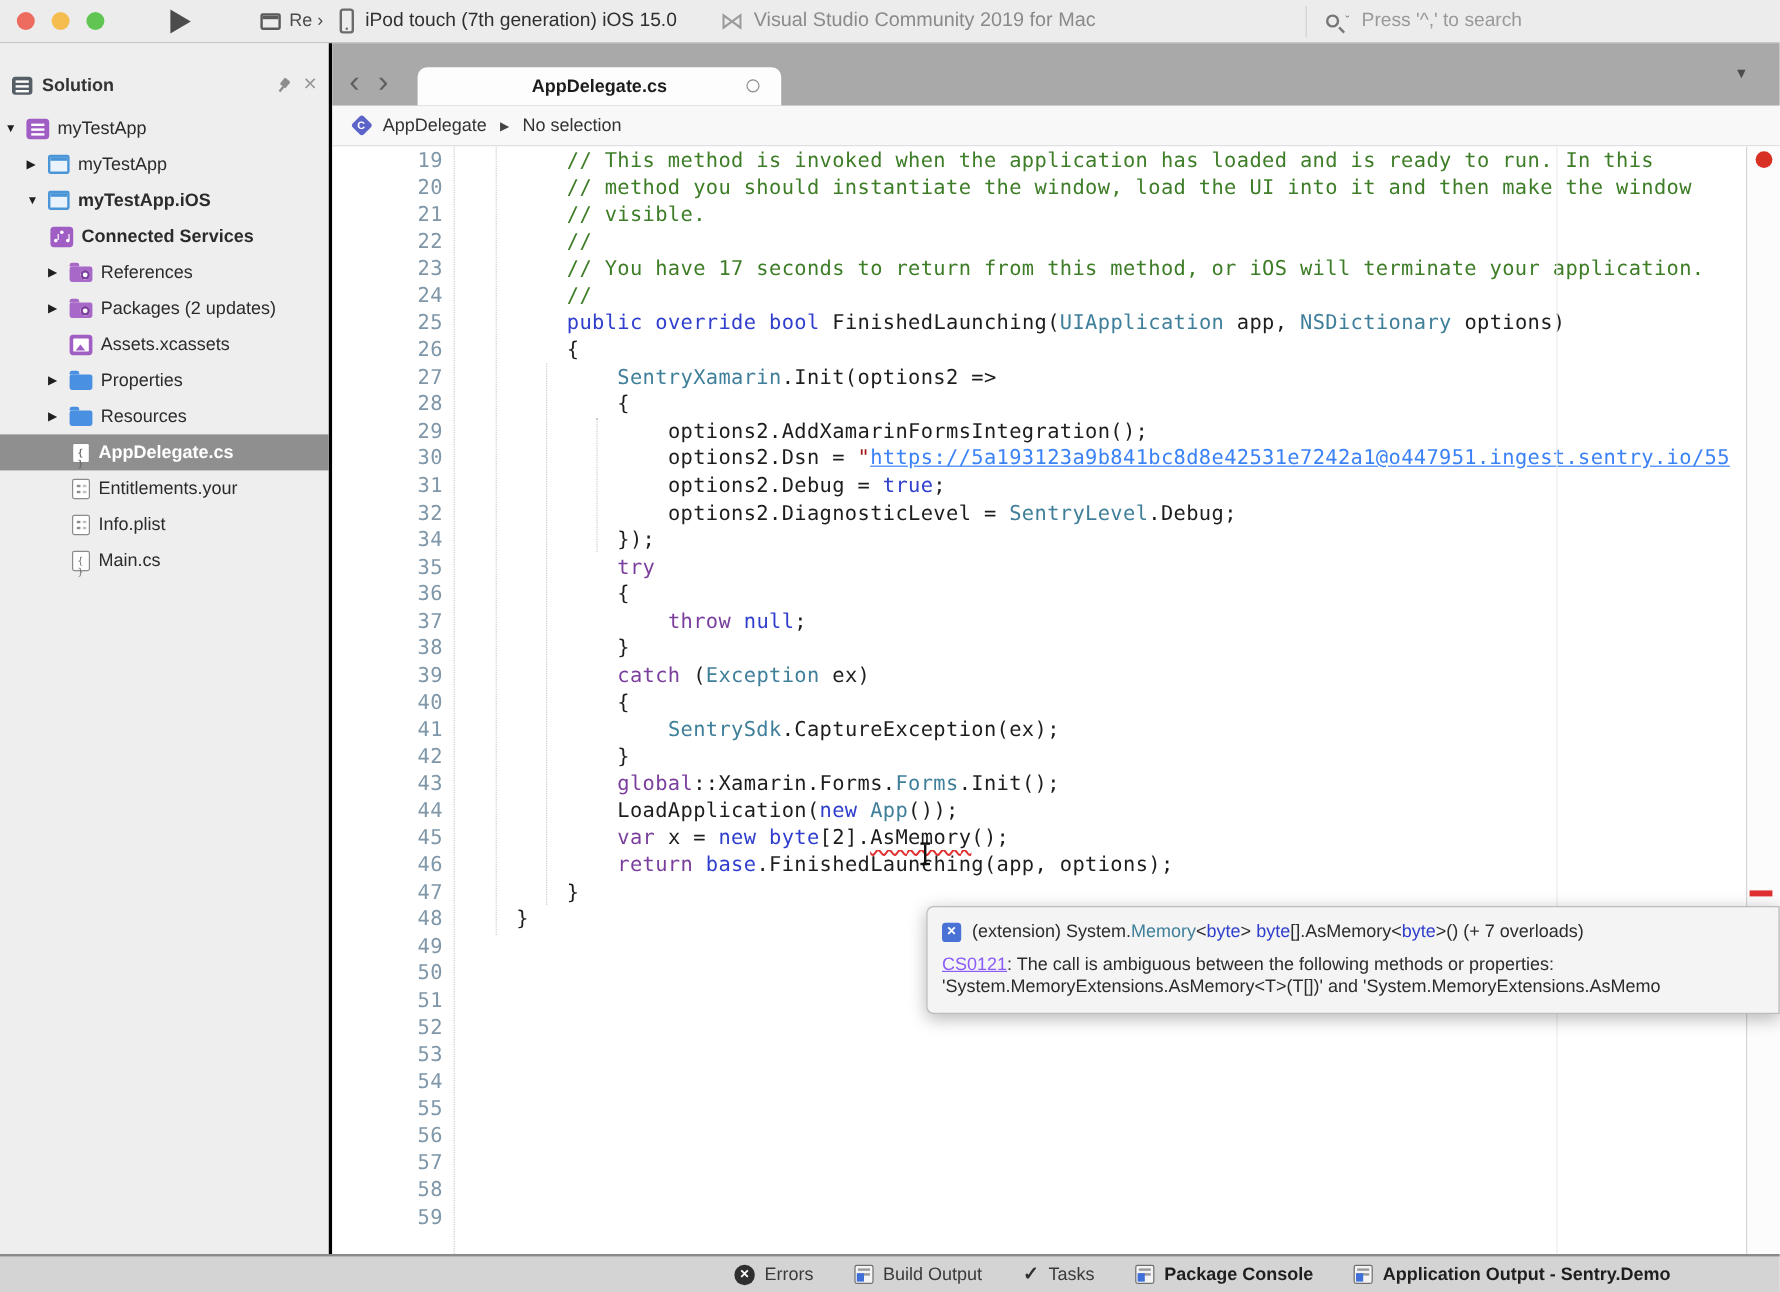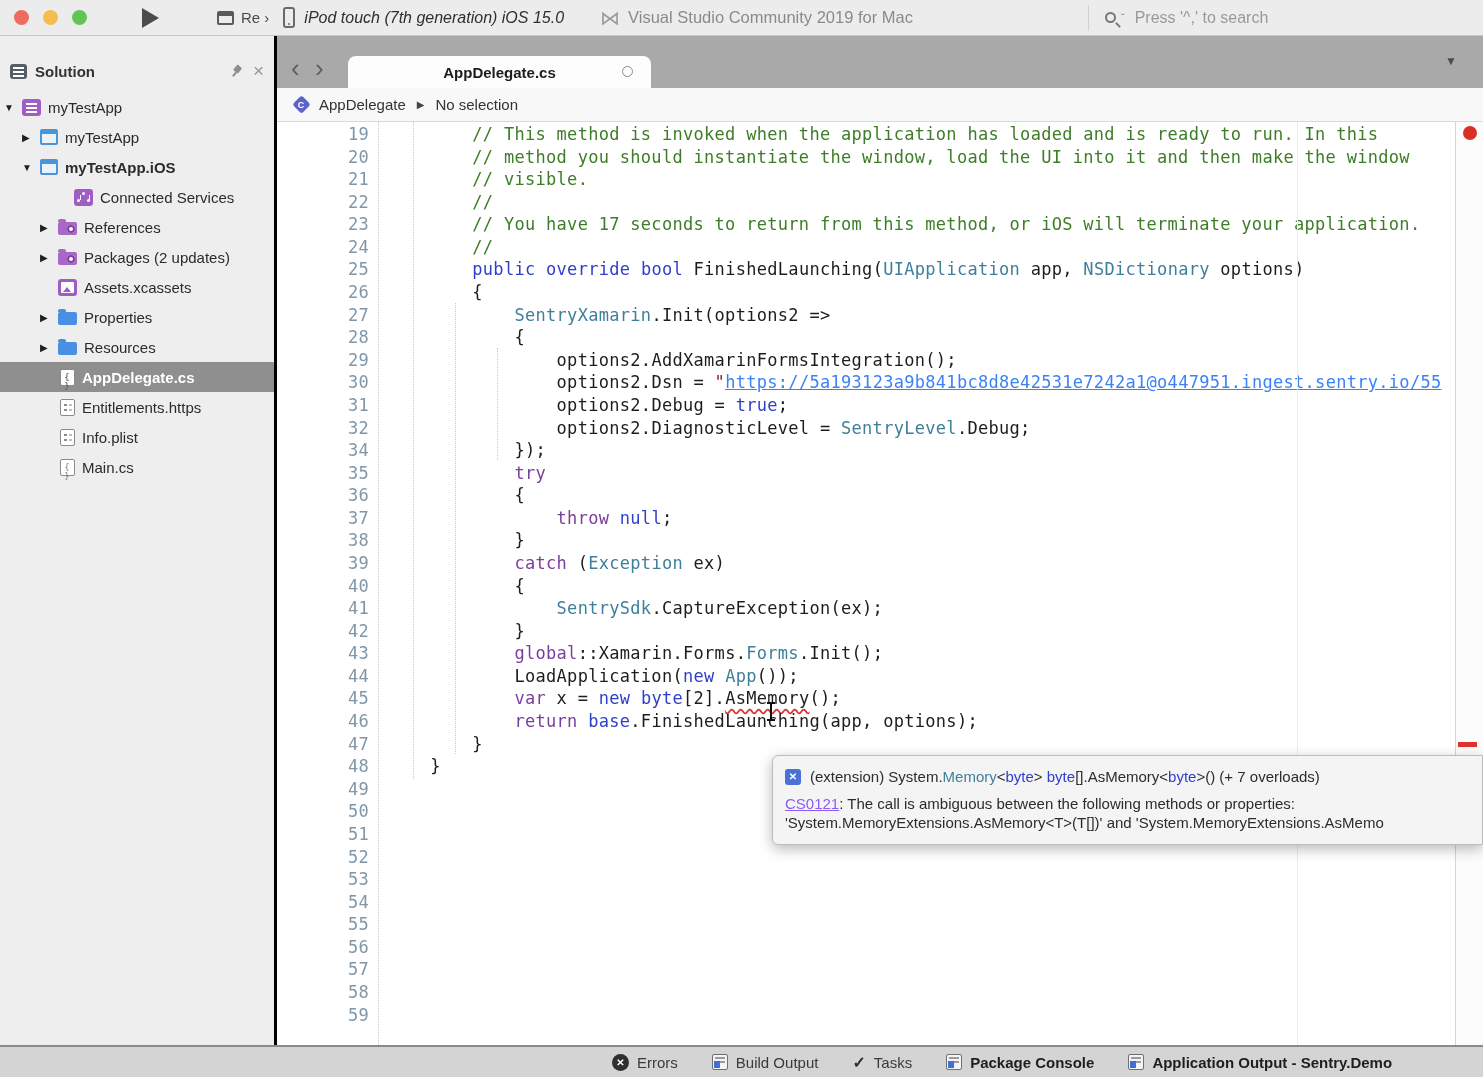--- a/index.html
+++ b/index.html
@@ -9,21 +9,21 @@
   
   #titlebar { position:absolute; left:0; top:0; width:1483px; height:36px;
     background:#ececec; border-bottom:1px solid #c6c6c6; display:flex; align-items:center; }
   .tl { width:15px; height:15px; border-radius:50%; margin-left:14px; }
   .tl.red{background:#ed6b5f;} .tl.yellow{background:#f5bd4f;} .tl.green{background:#61c554;}
   #run-btn { margin-left:55px; width:0; height:0; border-left:17px solid #4c4c4c;
     border-top:10px solid transparent; border-bottom:10px solid transparent; cursor:default; }
   #runconfig { margin-left:58px; display:flex; align-items:center; gap:7px; color:#4a4a4a; font-size:15px; }
   .winicon { width:17px; height:14px; border:2px solid #5a5a5a; border-radius:2px; position:relative; }
   .winicon::before { content:""; position:absolute; left:0; right:0; top:0; height:3px; background:#5a5a5a; }
-  #device { margin-left:14px; display:flex; align-items:center; gap:9px; color:#2f2f2f; font-size:16px;font-style:italic; }
+  #device { margin-left:14px; display:flex; align-items:center; gap:9px; color:#2f2f2f; font-size:16px; }
   .phoneicon { width:12px; height:21px; border:2px solid #6a6a6a; border-radius:3px; position:relative; }
   .phoneicon::before { content:""; position:absolute; bottom:1px; left:3px; width:2px; height:2px; background:#6a6a6a; border-radius:50%; }
   #apptitle { margin-left:36px; display:flex; align-items:center; gap:8px; color:#8a8a8a; font-size:16.5px; }
   .vslogo { color:#9b9b9b; font-size:20px; line-height:1; }
   #searchwrap { margin-left:auto; display:flex; align-items:center; gap:10px;
     border-left:1px solid #d2d2d2; height:26px; padding-left:16px; width:395px; }
   .mag { width:11px; height:11px; border:2px solid #767676; border-radius:50%; position:relative; flex:none; }
   .mag::after { content:""; position:absolute; width:2px; height:6px; background:#767676;
     transform:rotate(-45deg); left:10px; top:8px; }
   .magchev { color:#767676; font-size:11px; margin-left:-5px; }
@@ -197,21 +197,21 @@
         <div class="trow" style="padding-left: 22px;">
           <span class="tri">▶</span>
           <span class="ic project"></span>
           <span class="tlabel">myTestApp</span>
         </div>
         <div class="trow bold" style="padding-left: 22px;">
           <span class="tri">▼</span>
           <span class="ic project"></span>
           <span class="tlabel">myTestApp.iOS</span>
         </div>
-        <div class="trow" style="padding-left: 56px;">
+        <div class="trow" style="padding-left: 24px; font-weight: bold;">
           <span class="tri"></span>
           <span class="ic connected"></span>
           <span class="tlabel">Connected Services</span>
         </div>
         <div class="trow" style="padding-left: 40px;">
           <span class="tri">▶</span>
           <span class="ic purple-folder"></span>
           <span class="tlabel">References</span>
         </div>
         <div class="trow" style="padding-left: 40px;">
@@ -235,21 +235,21 @@
           <span class="tlabel">Resources</span>
         </div>
         <div class="trow sel" style="padding-left: 40px;">
           <span class="tri"></span>
           <span class="ic cs-file"></span>
           <span class="tlabel">AppDelegate.cs</span>
         </div>
         <div class="trow" style="padding-left: 40px;">
           <span class="tri"></span>
           <span class="ic plist-file"></span>
-          <span class="tlabel">Entitlements.https</span>
+          <span class="tlabel">Entitlements.your</span>
         </div>
         <div class="trow" style="padding-left: 40px;">
           <span class="tri"></span>
           <span class="ic plist-file"></span>
           <span class="tlabel">Info.plist</span>
         </div>
         <div class="trow" style="padding-left: 40px;">
           <span class="tri"></span>
           <span class="ic cs-file"></span>
           <span class="tlabel">Main.cs</span>

